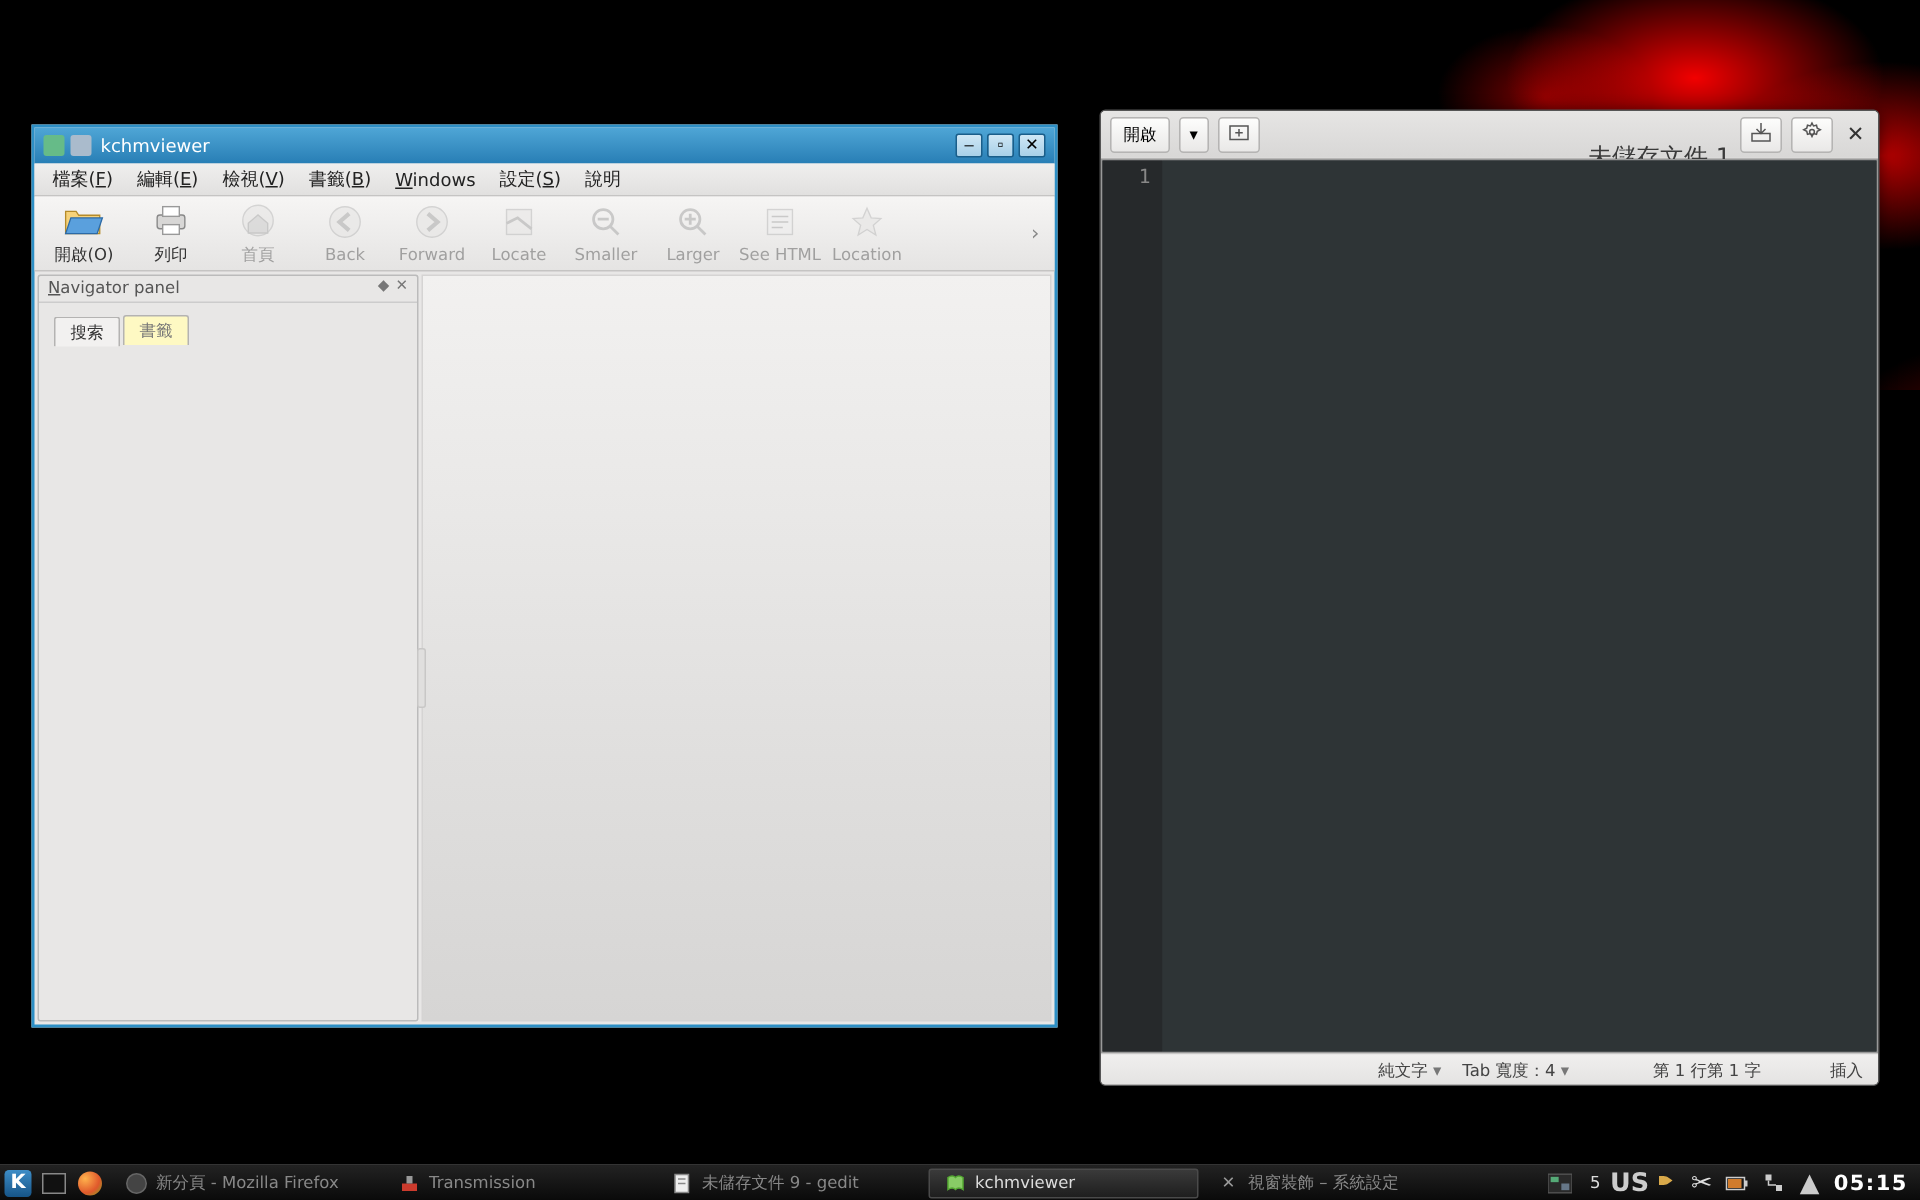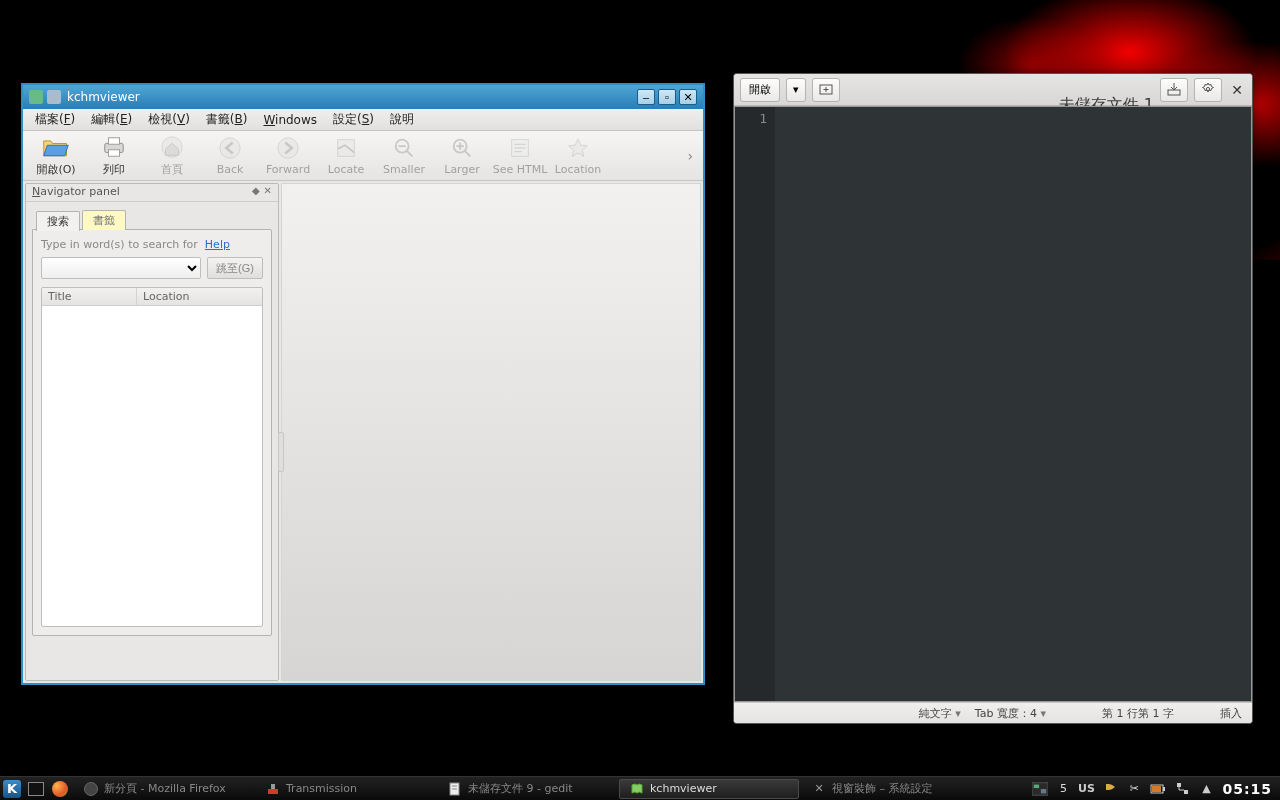--- a/index.html
+++ b/index.html
@@ -146,21 +146,21 @@
   display: flex; align-items: center; color: #bbb; font-size: 11px;
 }
 .taskbar .launcher { width: 24px; height: 22px; display: flex; align-items: center; justify-content: center; cursor: pointer; }
 .taskbar .task {
   height: 20px; padding: 0 10px; margin: 12px 1px; display: flex; align-items: center; gap: 6px;
   border: 1px solid transparent; cursor: pointer; color: #888;
 }
 .taskbar .task.active { background: linear-gradient(#3a3a3a,#1e1e1e); border: 1px solid #4a4a4a; color: #ddd; border-radius: 2px; }
 .taskbar .task .ticon { width: 14px; height: 14px; display: inline-flex; align-items: center; justify-content: center; }
 .taskbar .systray { margin-left: auto; display: flex; align-items: center; gap: 8px; padding: 0 8px; }
-.taskbar .systray .tray-ico { width: 16px; height: 16px; display: inline-flex; align-items: center; justify-content: center; color: #ccc; font-size: 11px; cursor: pointer; }
+.taskbar .systray .tray-ico { width: 16px; height: 16px; display: inline-flex; align-items: center; justify-content: center; color: #ccc; font-size: 17px; cursor: pointer; }
 .taskbar .clock { color: #fff; font-size: 14px; font-weight: bold; letter-spacing: 1px; cursor: pointer; }
 .taskbar .desk-num { width: 14px; text-align: center; color: #ddd; font-size: 11px; }
 .taskbar .up-icon { color: #d07b2c; font-size: 10px; }
 .taskbar .kbd { color:#99b4d1; font-size:11px; font-weight:bold; }
 
 .kde-logo {
   width: 18px; height: 18px; background: linear-gradient(#3d8dc7,#165487);
   border-radius: 3px; display: flex; align-items: center; justify-content: center;
   color: #fff; font-weight: bold; font-size: 13px;
 }
@@ -302,35 +302,20 @@
       <div class="nav-head">
         <span class="nav-title"><span></span><u>N</u><span>avigator panel</span></span>
         <span class="nav-ctrl">◆</span>
         <span class="nav-ctrl">✕</span>
       </div>
       <div class="nav-inner">
         <div class="nav-tabs">
           <div class="nav-tab active">搜索</div>
           <div class="nav-tab">書籤</div>
         </div>
-        <div class="nav-box">
-          <div class="search-hint">
-            <span>Type in word(s) to search for</span>&nbsp;&nbsp;<a>Help</a>
-          </div>
-          <div class="search-row">
-            <select></select>
-            <button>跳至(G)</button>
-          </div>
-          <div class="result-table">
-            <div class="result-head">
-              <div class="col">Title</div>
-              <div class="col">Location</div>
-            </div>
-          </div>
-        </div>
       </div>
     </div>
     <div class="kchm-content">
       <div class="splitter"></div>
     </div>
   </div>
 </div>
 
 <div class="gedit">
   <div class="gedit-header">

